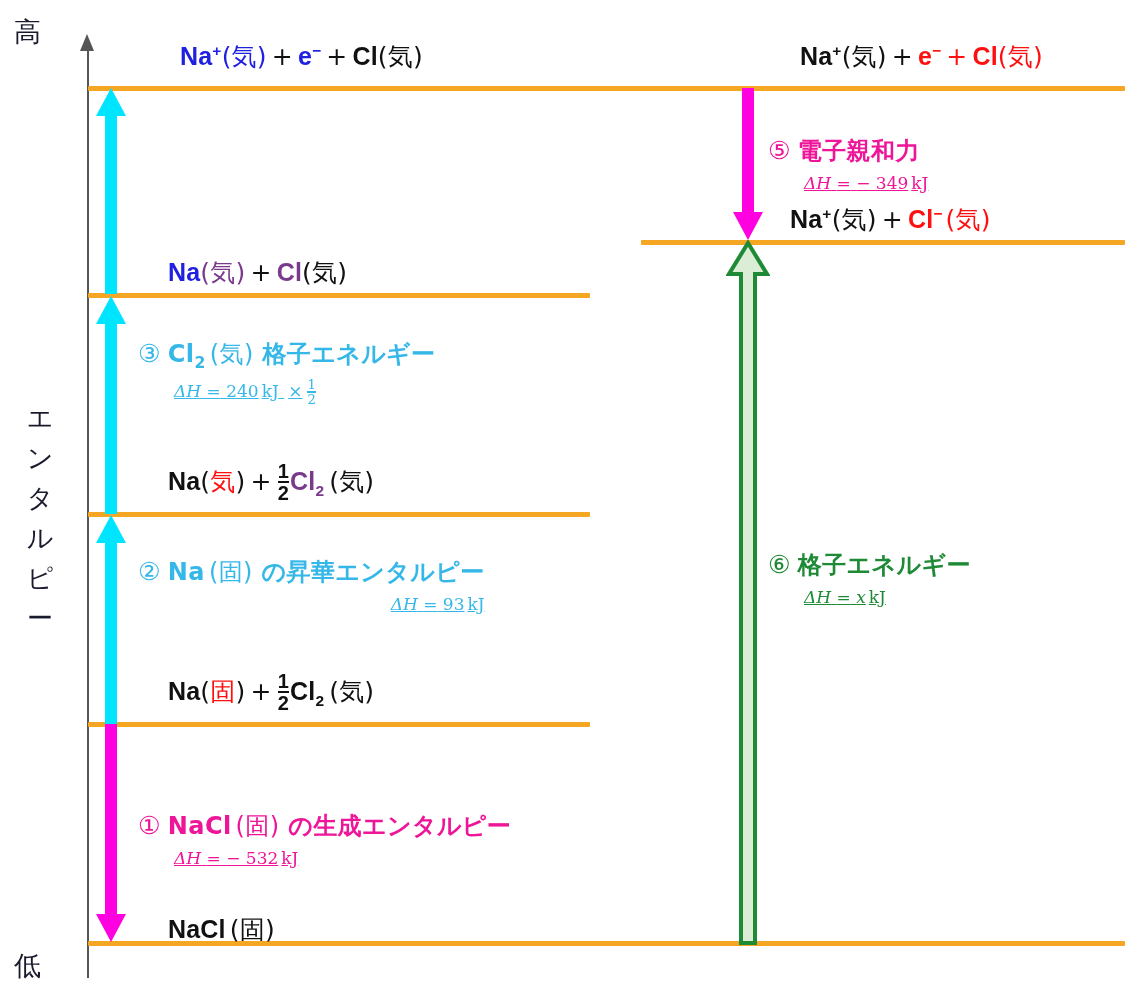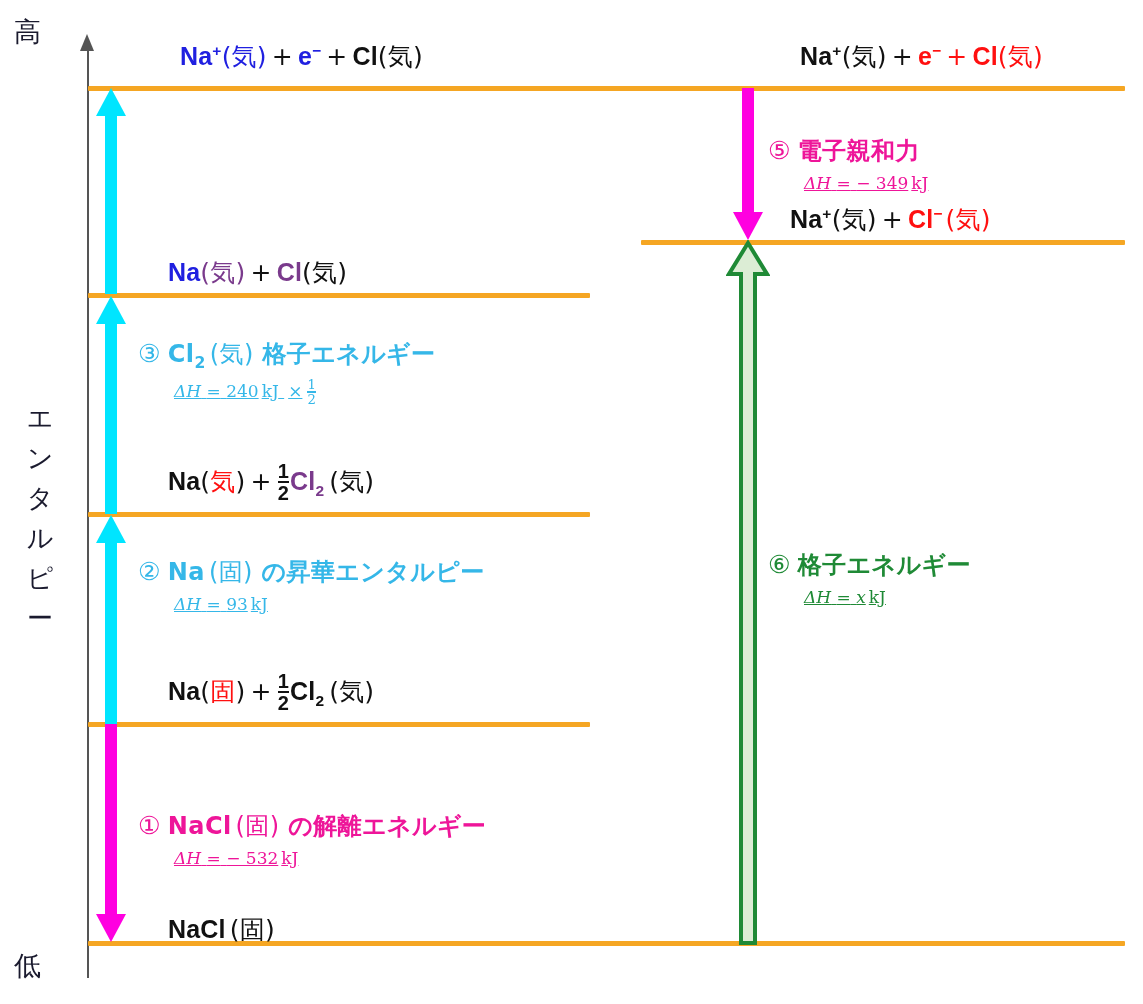--- a/index.html
+++ b/index.html
@@ -256,34 +256,34 @@
       <span class="circ">③</span><span>Cl</span><sub>2</sub><span style="font-weight:normal; margin-left:4px;">(気)</span><span> 格子エネルギー</span>
     </div>
     <div class="dh">
       <i>ΔH</i>
       <span>=</span>
       <span>240</span><span class="unit">kJ</span>
       <span style="margin:0 4px;">×</span><span class="frac"><span class="num">1</span><span class="den">2</span></span>
     </div>
   </div>
 
-  <div class="step t-cyan" style="left:138px; top:556px;">
+  <div class="step t-cyan" style="left:138px; top:556px;text-align:right;">
     <div class="title">
       <span class="circ">②</span><span>Na</span><span style="font-weight:normal; margin-left:4px;">(固)</span><span> の昇華エンタルピー</span>
     </div>
     <div class="dh">
       <i>ΔH</i>
       <span>=</span>
       <span>93</span><span class="unit">kJ</span>
     </div>
   </div>
 
   <div class="step t-magenta" style="left:138px; top:785px;">
     <div class="title">
-      <span class="circ">①</span><span>NaCl</span><span style="font-weight:normal; margin-left:4px;">(固)</span><span> の解離エネルギー</span>
+      <span class="circ">①</span><span>NaCl</span><span style="font-weight:normal; margin-left:4px;">(固)</span><span> の生成エンタルピー</span>
     </div>
     <div class="dh">
       <i>ΔH</i>
       <span>=</span>
       <span>− 532</span><span class="unit">kJ</span>
     </div>
   </div>
 
   <div class="step t-magenta" style="left:768px; top:110px;">
     <div class="title">

